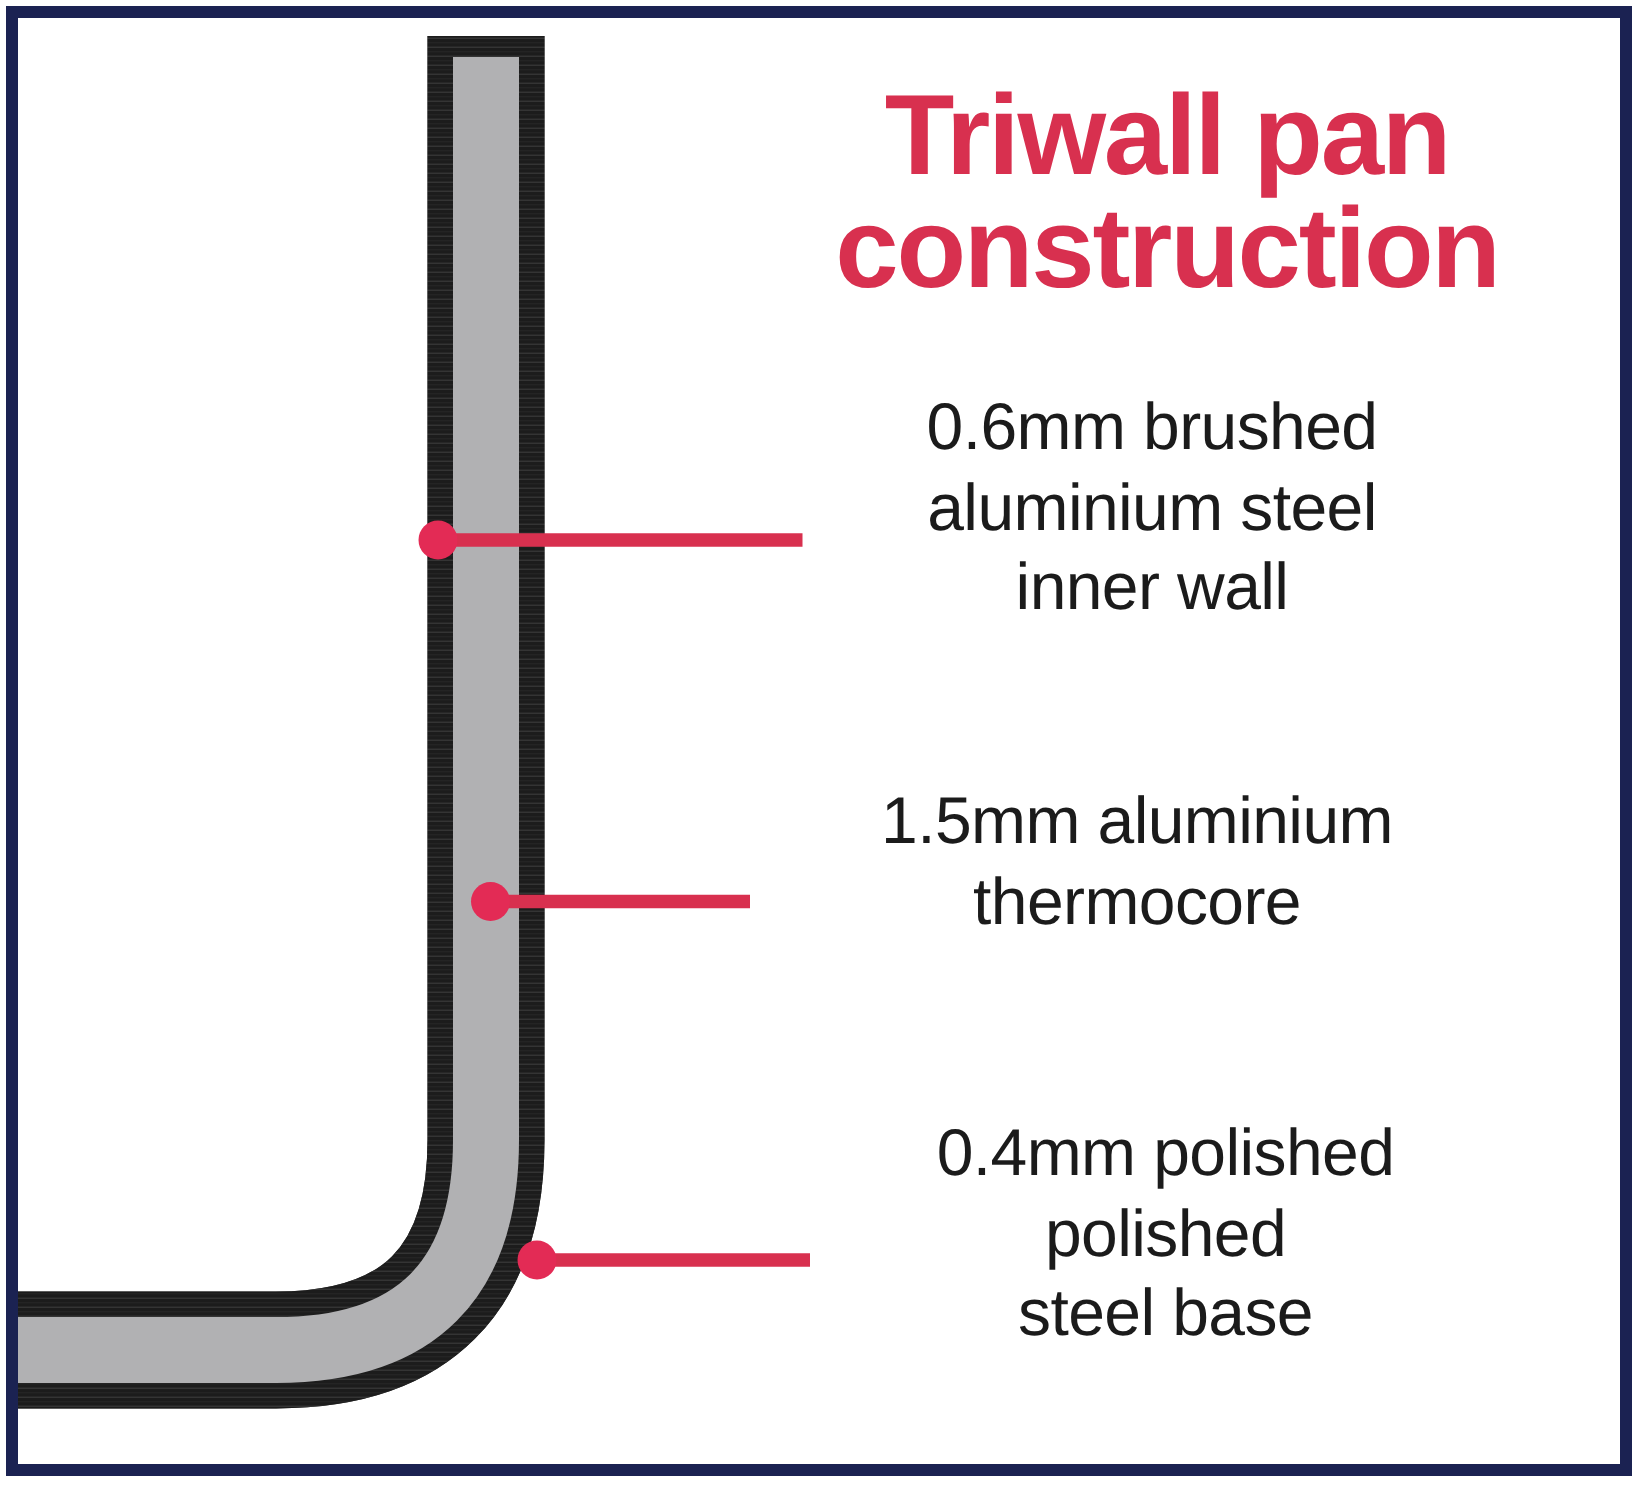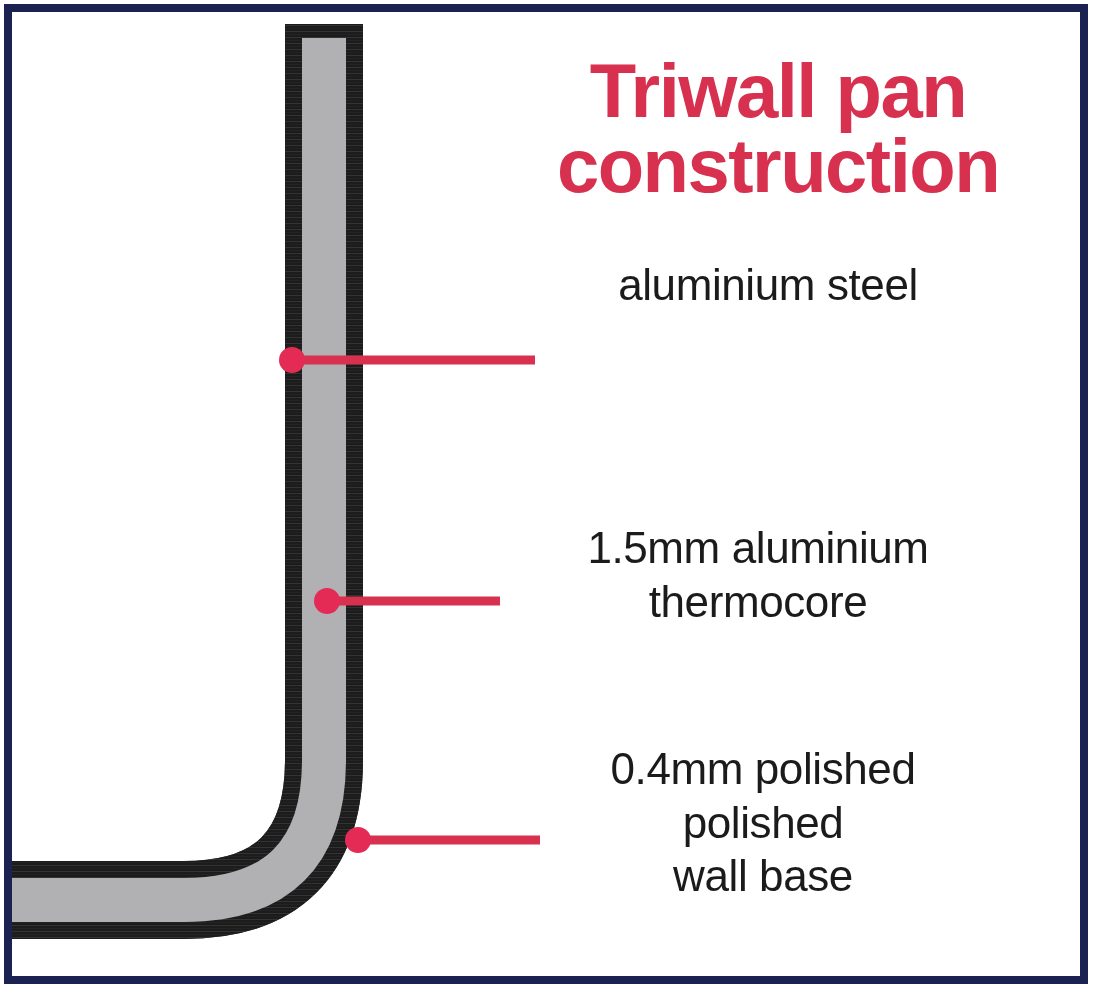--- a/index.html
+++ b/index.html
@@ -69,21 +69,21 @@
     color: #1b1b1b;
     font-size: 44px;
     line-height: 1.22;
     font-weight: 400;
     letter-spacing: -0.4px;
   }
   .callout .ln { display: block; white-space: nowrap; }
 
   #callout-inner-wall { left: 528px; top: 258px; width: 480px; }
   #callout-thermocore { left: 508px; top: 521px; width: 500px; }
-  #callout-base       { left: 518px; top: 742px; width: 490px; }
+  #callout-base       { left: 532px; top: 742px; width: 490px; }
 </style>
 </head>
 <body>
 
 <div id="infographic">
 
   <div id="canvas-area"></div>
 
   <svg id="pan-diagram" viewBox="0 0 1100 996" aria-hidden="true">
     <defs>
@@ -127,28 +127,30 @@
       </g>
     </g>
   </svg>
 
   <div id="headline">
     <span class="headline-line">Triwall pan</span>
     <span class="headline-line">construction</span>
   </div>
 
   <div class="callout" id="callout-inner-wall">
+    <span class="ln">0.6mm brushed</span>
     <span class="ln">aluminium steel</span>
+    <span class="ln">inner wall</span>
   </div>
 
   <div class="callout" id="callout-thermocore">
     <span class="ln">1.5mm aluminium</span>
     <span class="ln">thermocore</span>
   </div>
 
   <div class="callout" id="callout-base">
     <span class="ln">0.4mm polished</span>
     <span class="ln">polished</span>
-    <span class="ln">wall base</span>
+    <span class="ln">steel base</span>
   </div>
 
   <div id="frame-border"></div>
 </div>
 
 </body></html>

